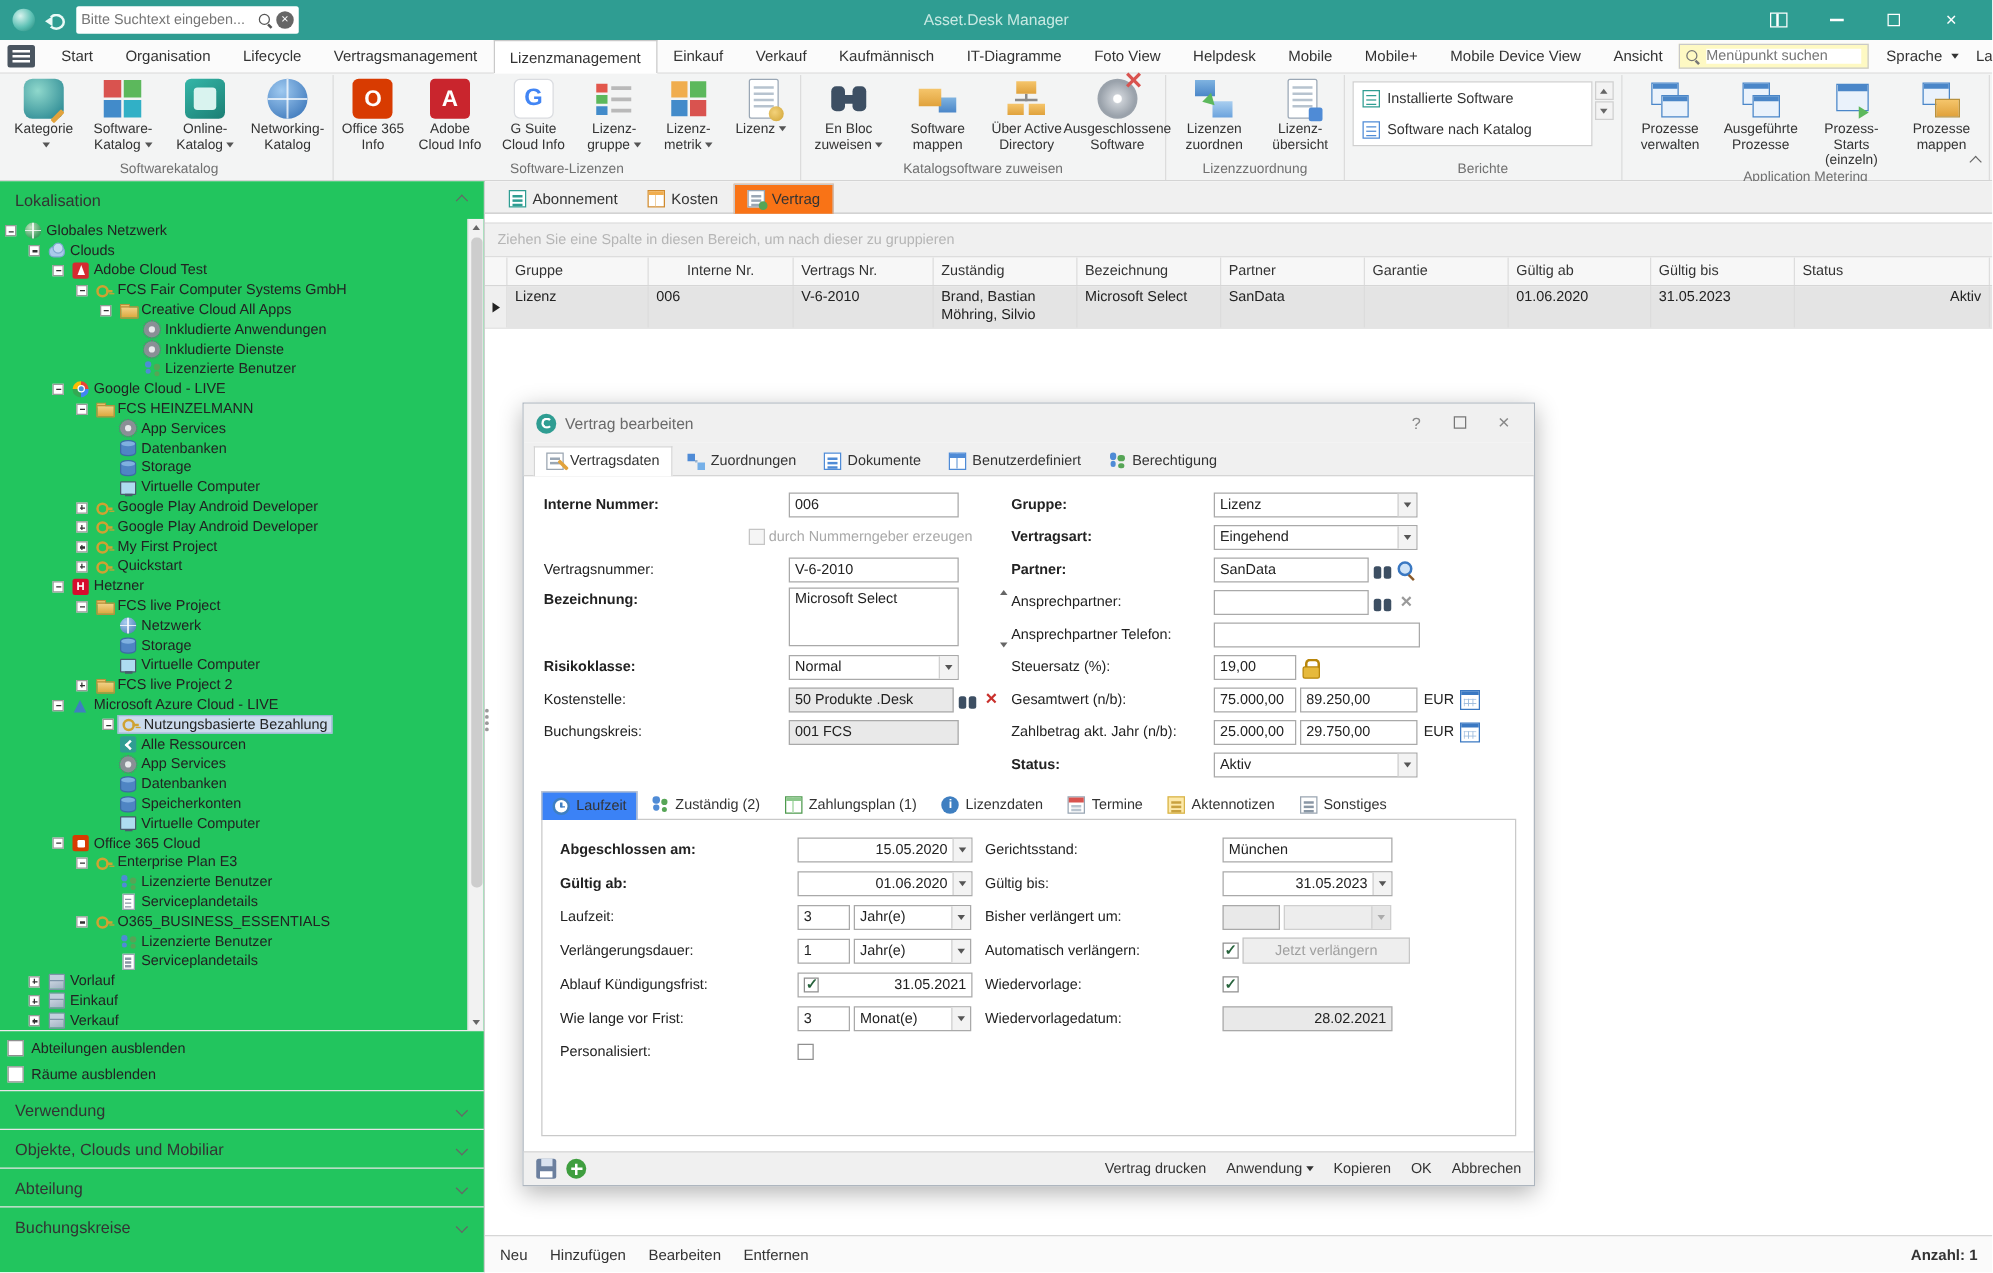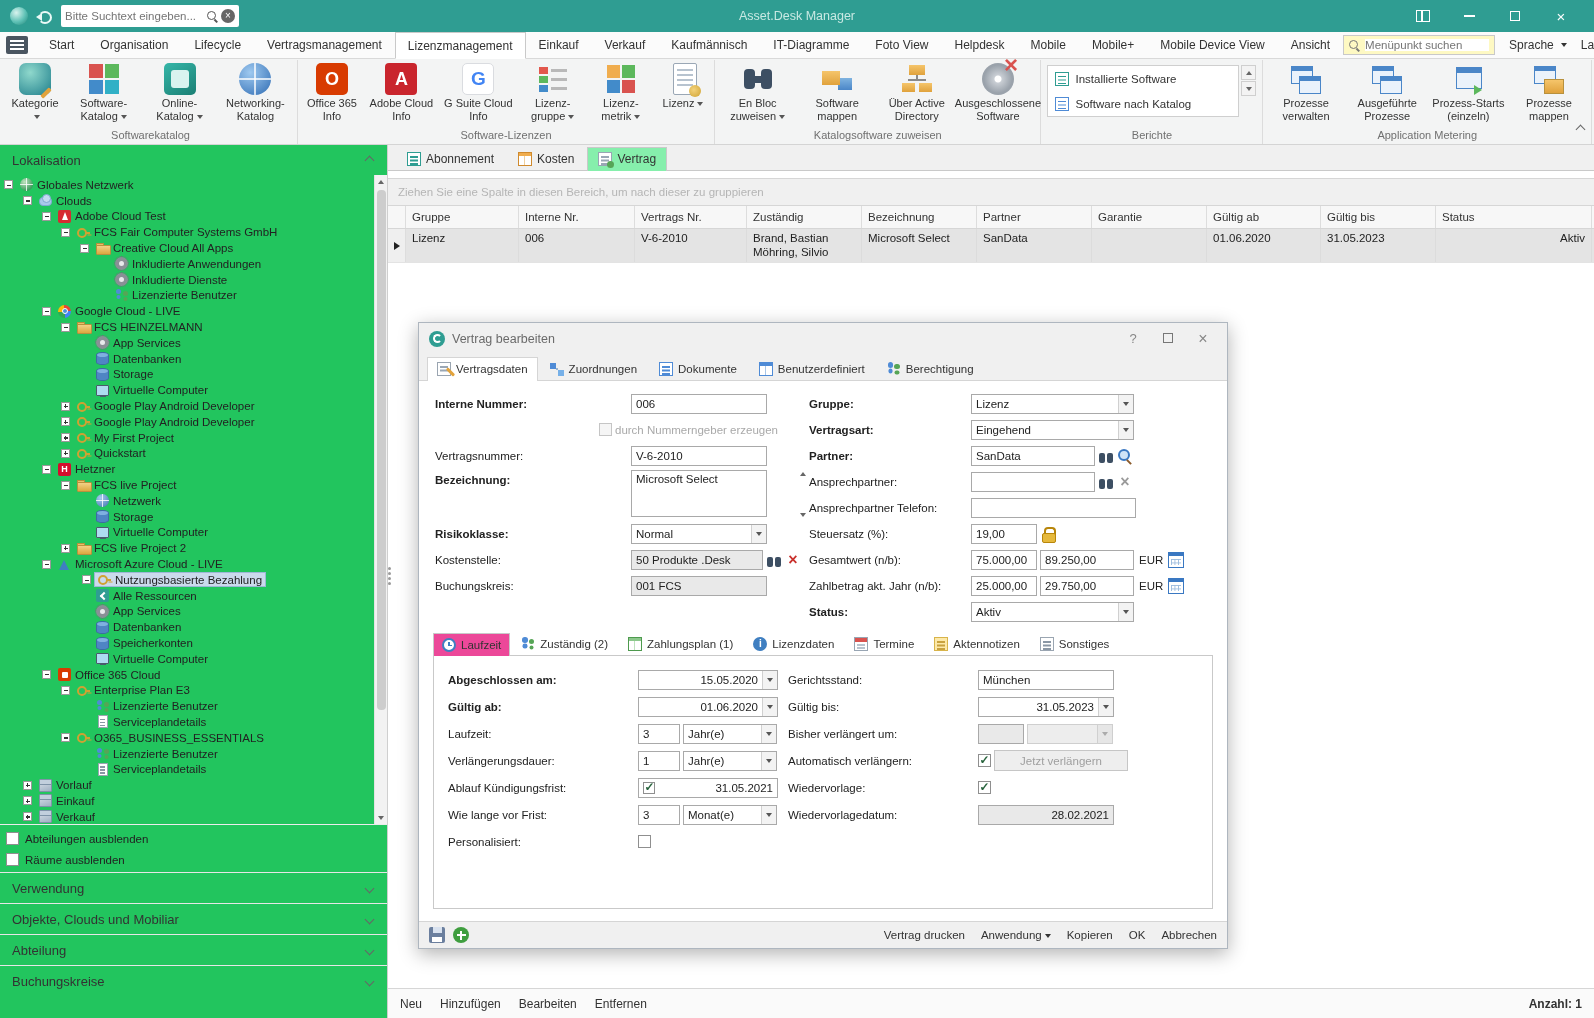--- a/index.html
+++ b/index.html
@@ -196,21 +196,21 @@
   .splitdots i{display:block;width:3px;height:3px;border-radius:50%;background:#9a9a9a;margin:2px 0}
   .schecks{padding:3px 0 2px;border-top:1px solid #ececec;flex:none}
   .scheck{display:flex;align-items:center;gap:6px;height:21px;padding:0 6px;font-size:11.5px;color:#222}
   .ssec{height:31px;display:flex;align-items:center;justify-content:space-between;padding:0 14px 0 12px;font-size:13px;color:#333;border-top:1px solid #e6e6e6;flex:none}
   .sfoot{height:22px;flex:none}
 
   
   .main{flex:1;display:flex;flex-direction:column;background:#fff;min-width:0;position:relative}
   .vtabs{height:26px;background:#f0f0f0;border-bottom:1px solid #c9c9c9;display:flex;align-items:flex-end;padding-left:8px;gap:2px;flex:none}
   .vtab{display:flex;align-items:center;gap:5px;padding:4px 10px;font-size:12px;color:#333;border:1px solid transparent;border-bottom:none}
-  .vtab.active{background:#86efac;border-color:#c9c9c9;margin-bottom:-1px;padding-bottom:5px}
+  .vtab.active{background:#f97316;border-color:#c9c9c9;margin-bottom:-1px;padding-bottom:5px}
   .gridarea{flex:1;margin-top:7px;border-top:1px solid #d6d6d6;display:flex;flex-direction:column;min-height:0}
   .ghint{height:27px;display:flex;align-items:center;padding:0 10px;color:#b5b5b5;font-size:11.5px;background:#f0f0f0;border-bottom:1px solid #d6d6d6;flex:none}
   .ghead{display:flex;background:#f7f7f7;border-bottom:1px solid #d6d6d6;height:23px;flex:none}
   .gcol{display:flex;align-items:center;padding:0 6px;font-size:11.5px;color:#333;border-right:1px solid #ddd;overflow:hidden;white-space:nowrap;flex:none}
   .gind{width:18px;border-right:1px solid #ddd;background:#efefef;flex:none;display:flex;align-items:center;justify-content:center}
   .gind.head{background:#f7f7f7}
   .gbody{flex:1}
   .grow{display:flex;height:34px;border-bottom:1px solid #e3e3e3}
   .grow.sel{background:#e4e4e4}
   .gcell{padding:2px 6px;font-size:11.5px;color:#222;border-right:1px solid #dcdcdc;line-height:14px;overflow:hidden;white-space:pre-line;flex:none}
@@ -252,21 +252,21 @@
   .cb.dis{border-color:#c5c5c5;background:#f5f5f5}
   .cb.small{width:12px;height:12px}
   .btn{height:21px;display:inline-flex;align-items:center;justify-content:center;border:1px solid #c6c6c6;background:#eee;color:#9f9f9f;font-size:11.5px}
   .eur{font-size:11.5px;color:#222;padding:0 2px}
   .tawrap{position:relative;grid-row:span 2}
   textarea.ta{width:136px;height:47px;border:1px solid #a9a9a9;resize:none;font-size:11.5px;padding:2px 12px 2px 4px;color:#222}
   .tasc{position:absolute;right:2px;top:2px;bottom:2px;width:9px;display:flex;flex-direction:column;justify-content:space-between;align-items:center}
   .subwrap{margin:10px 14px 12px;display:flex;flex-direction:column;flex:1;min-height:0}
   .stabs{display:flex;align-items:flex-end;gap:2px}
   .stab{display:flex;align-items:center;gap:5px;padding:4px 8px;font-size:11.5px;color:#333;border:1px solid transparent;border-bottom:none;white-space:nowrap}
-  .stab.active{background:#ec4899;border-color:#c9c9c9;margin-bottom:-1px;z-index:1}
+  .stab.active{background:#3b82f6;border-color:#c9c9c9;margin-bottom:-1px;z-index:1}
   .subpanel{border:1px solid #c9c9c9;background:#fff;flex:1}
   .lform{display:grid;grid-template-columns:190px 150px 190px 1fr;grid-auto-rows:21px;row-gap:6px;align-items:center;padding:13px 14px 0;font-size:11.5px}
   .dval{flex:1;text-align:right}
   .dfoot{height:27px;background:#f0f0f0;border-top:1px solid #d5d5d5;display:flex;align-items:center;padding:0 10px;gap:8px;flex:none}
   .dfspacer{flex:1}
   .dfbtns{display:flex;align-items:center;gap:16px}
   .dfbtn{font-size:11.5px;color:#333;white-space:nowrap}
 
   
   .fi{width:16px;height:16px;display:inline-block;position:relative;flex:none}
@@ -423,20 +423,33 @@
               <div class="rlabel"><span>Über Active Directory</span></div>
             </div>
             <div class="ritem">
               <span class="ri ri-excluded-software"></span>
               <div class="rlabel"><span>Ausgeschlossene Software</span></div>
             </div>
           </div>
           <div class="rcaption">Katalogsoftware zuweisen</div>
         </div>
         <div class="rgroup">
+          <div class="ritems">
+            <div class="ritem">
+              <span class="ri ri-assign-licenses"></span>
+              <div class="rlabel"><span>Lizenzen zuordnen</span></div>
+            </div>
+            <div class="ritem">
+              <span class="ri ri-license-overview"></span>
+              <div class="rlabel"><span>Lizenz-übersicht</span></div>
+            </div>
+          </div>
+          <div class="rcaption">Lizenzzuordnung</div>
+        </div>
+        <div class="rgroup">
           <div class="rpanelwrap">
             <div class="rpanel">
               <div class="rlistitem">
                 <span class="si si-doc-teal"></span>
                 <span>Installierte Software</span>
               </div>
               <div class="rlistitem">
                 <span class="si si-doc-blue"></span>
                 <span>Software nach Katalog</span>
               </div>
@@ -836,21 +849,21 @@
             <span>Vertrag</span>
           </div>
         </div>
       <div class="gridarea">
         <div class="ghint">Ziehen Sie eine Spalte in diesen Bereich, um nach dieser zu gruppieren</div>
         <div class="ghead">
             <div class="gind head"></div>
             <div class="gcol" style="width: 113px;">
               <span>Gruppe</span>
             </div>
-            <div class="gcol" style="width: 116px;">
+            <div class="gcol" style="width: 116px; justify-content: center;">
               <span>Interne Nr.</span>
             </div>
             <div class="gcol" style="width: 112px;">
               <span>Vertrags Nr.</span>
             </div>
             <div class="gcol" style="width: 115px;">
               <span>Zuständig</span>
             </div>
             <div class="gcol" style="width: 115px;">
               <span>Bezeichnung</span>

